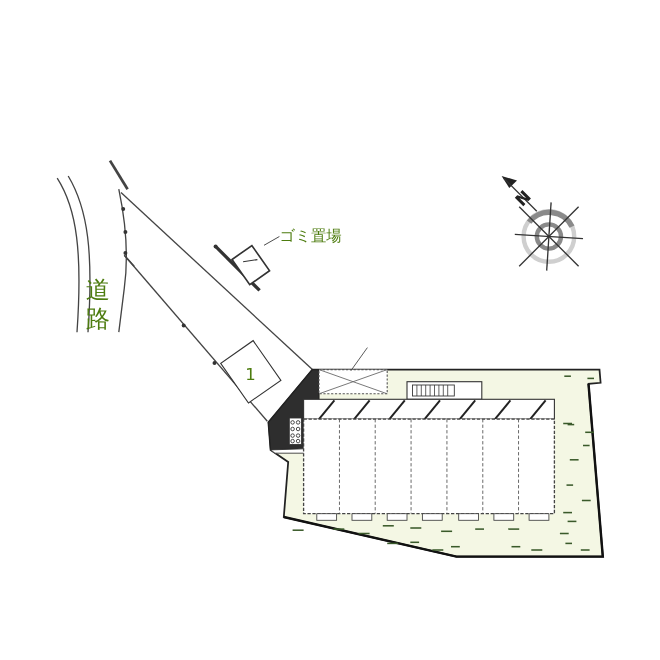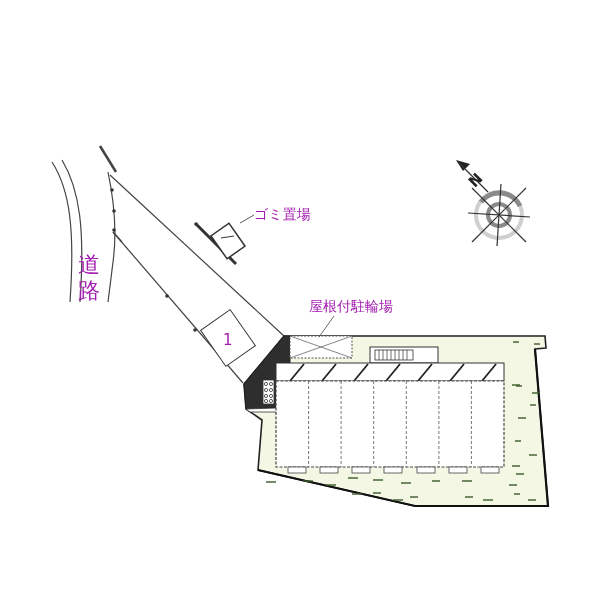--- a/index.html
+++ b/index.html
@@ -1,18 +1,18 @@
 <!DOCTYPE html>
 <html><head>
   <meta charset="utf-8">
   <style>
     html, body { margin: 0; padding: 0; background: #ffffff; }
     #canvas { position: relative; width: 600px; height: 600px; overflow: hidden; background: #ffffff; }
     #canvas svg { position: absolute; left: 0; top: 0; }
-    .label { position: absolute; font-family: "DejaVu Sans", sans-serif; color: #a21caf; white-space: nowrap; }
+    .label { position: absolute; font-family: "DejaVu Sans", sans-serif; color: #4d7c0f; white-space: nowrap; }
     .road-label { font-size: 22px; line-height: 26px; width: 26px; text-align: center; }
     .callout { font-size: 14px; }
     .lot-num { font-size: 15px; }
   </style>
 </head>
 <body>
 
 <div id="canvas">
   <svg width="600" height="600" viewBox="0 0 600 600">
 
@@ -170,15 +170,14 @@
       <line x1="458" y1="162" x2="488" y2="192" stroke="#333" stroke-width="1.2"></line>
       <text x="470" y="187" font-family="DejaVu Sans, sans-serif" font-size="15" font-weight="bold" fill="#222" transform="rotate(-45 474 182)">N</text>
     </g>
   </svg>
 
   <div class="label road-label" style="left:76px; top:252px;">
     <div>道</div>
     <div>路</div>
   </div>
   <div class="label callout" style="left:254px; top:206px;">ゴミ置場</div>
-  <div class="label callout" style="left:309px; top:298px;">屋根付駐輪場</div>
   <div class="label lot-num" style="left:223px; top:331px;">1</div>
 </div>
 
 </body></html>

